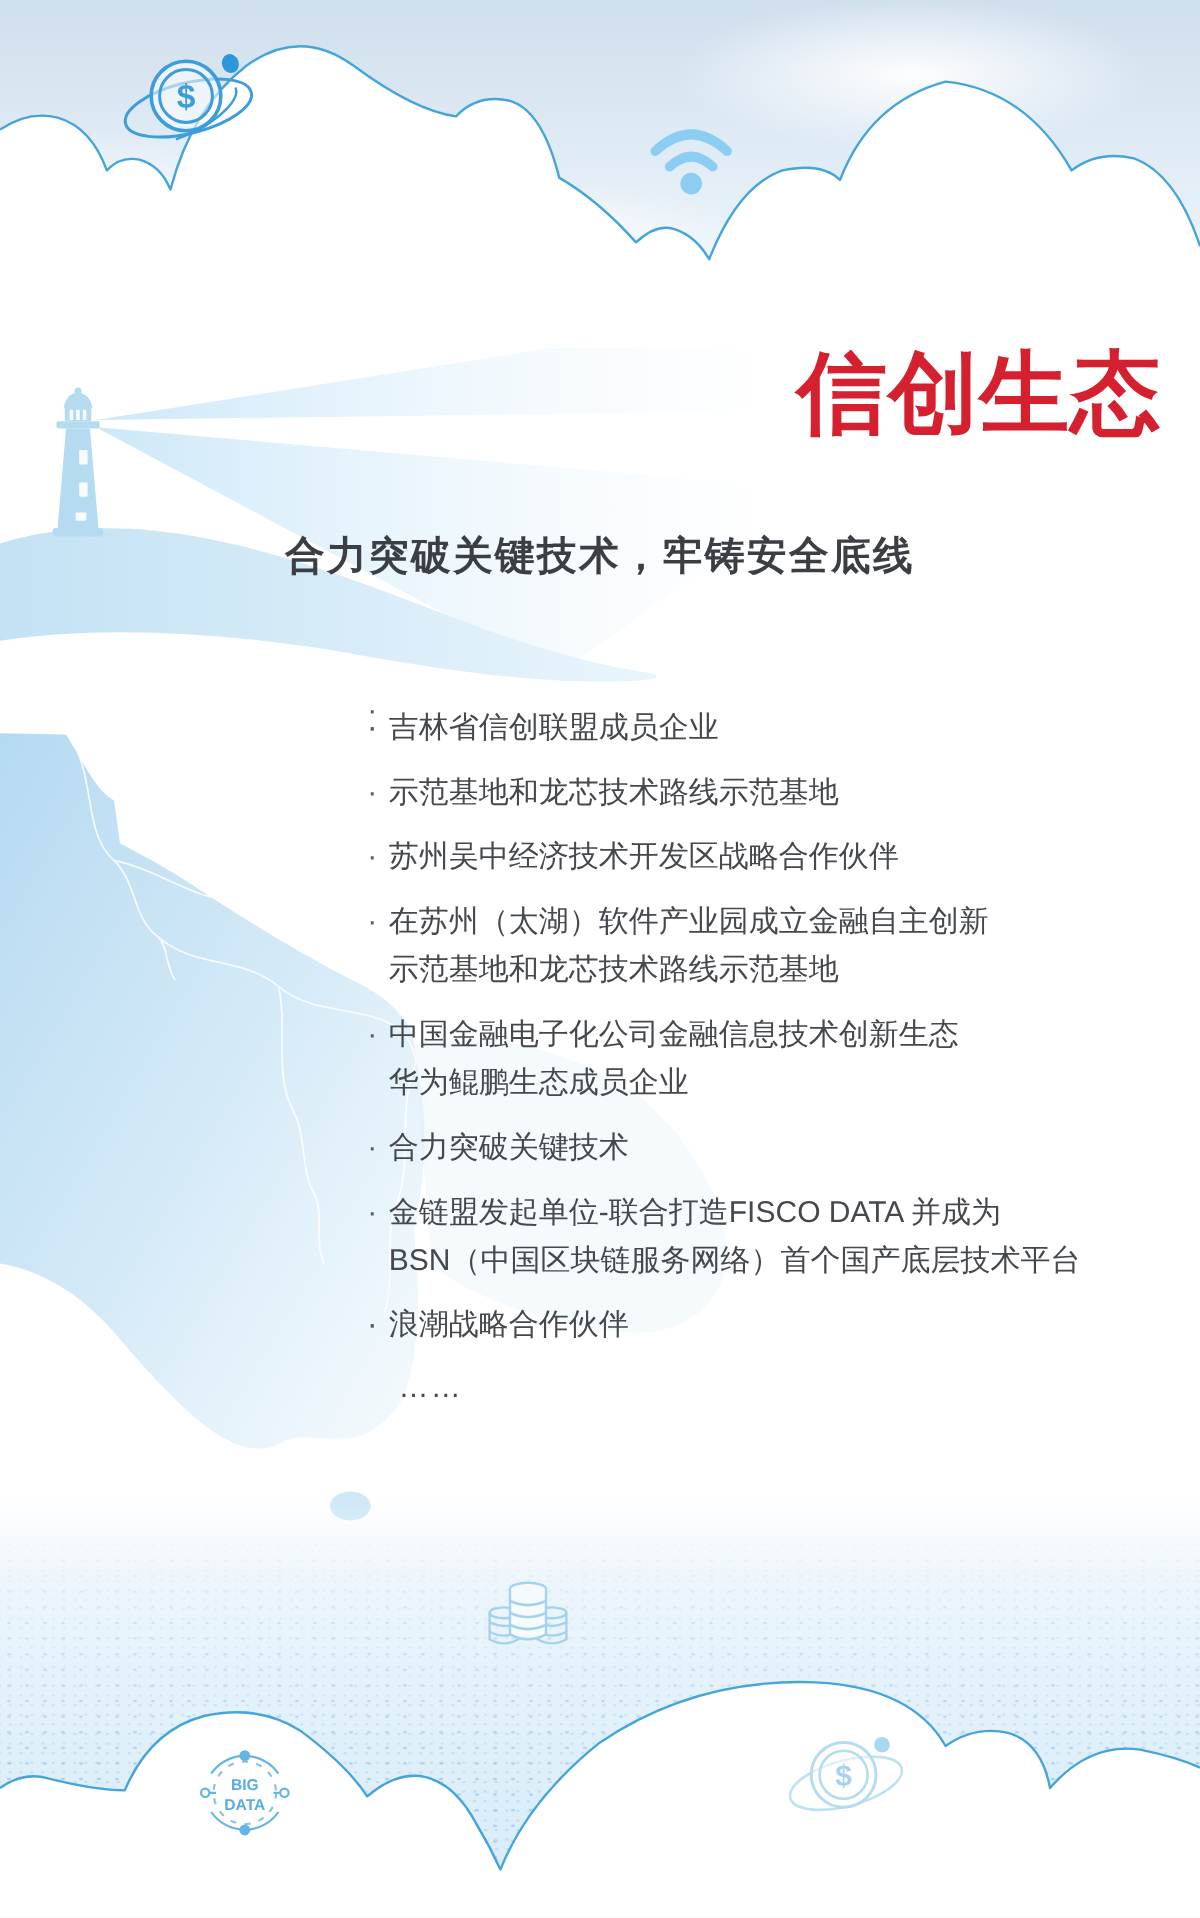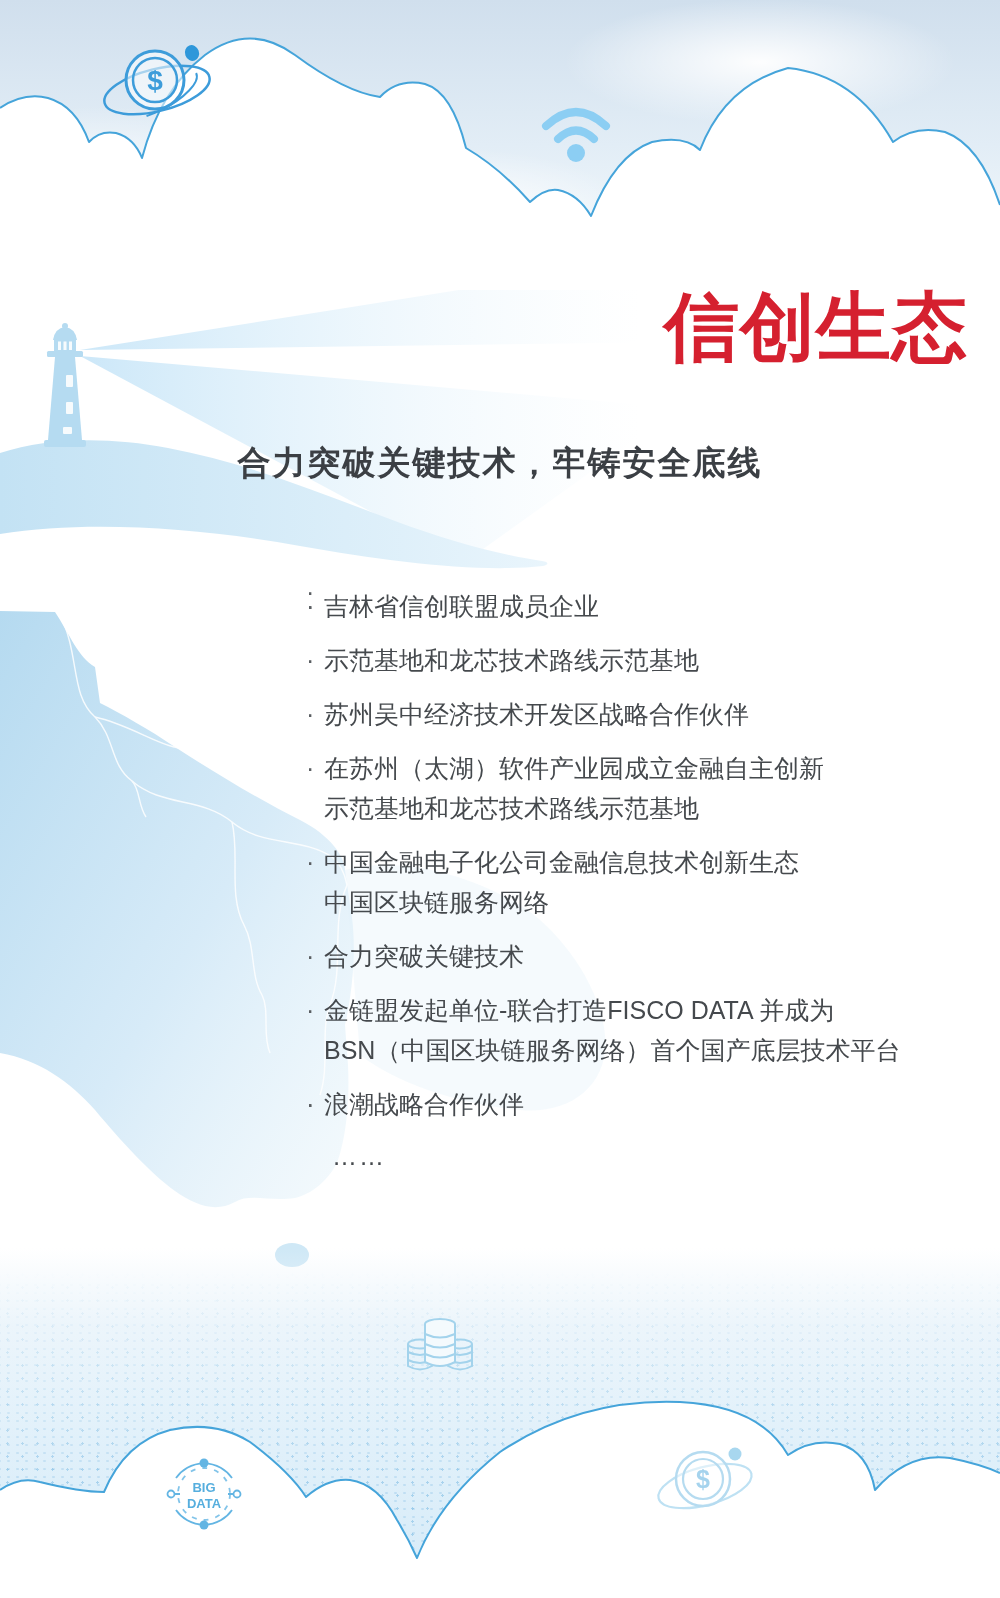--- a/index.html
+++ b/index.html
@@ -170,21 +170,21 @@
 
   <ul class="list">
     <li><span class="bullet">·</span></li>
     <li><span class="bullet">·</span></li>
     <li><span class="bullet">·</span><span class="txt">吉林省信创联盟成员企业</span></li>
     <li><span class="bullet">·</span><span class="txt">示范基地和龙芯技术路线示范基地</span></li>
     <li><span class="bullet">·</span><span class="txt">苏州吴中经济技术开发区战略合作伙伴</span></li>
     <li><span class="bullet">·</span><span class="txt">在苏州（太湖）软件产业园成立金融自主创新
 示范基地和龙芯技术路线示范基地</span></li>
     <li><span class="bullet">·</span><span class="txt">中国金融电子化公司金融信息技术创新生态
-中国区块链服务网络</span></li>
+华为鲲鹏生态成员企业</span></li>
     <li><span class="bullet">·</span><span class="txt">合力突破关键技术</span></li>
     <li><span class="bullet">·</span><span class="txt">金链盟发起单位-联合打造FISCO DATA 并成为
 BSN（中国区块链服务网络）首个国产底层技术平台</span></li>
     <li><span class="bullet">·</span></li>
     <li><span class="bullet">·</span><span class="txt">浪潮战略合作伙伴</span></li>
     <li class="ellipsis-row"><span class="txt">……</span></li>
   </ul>
 
   <div class="bottom-bg"></div>
   <div class="mesh"></div>

